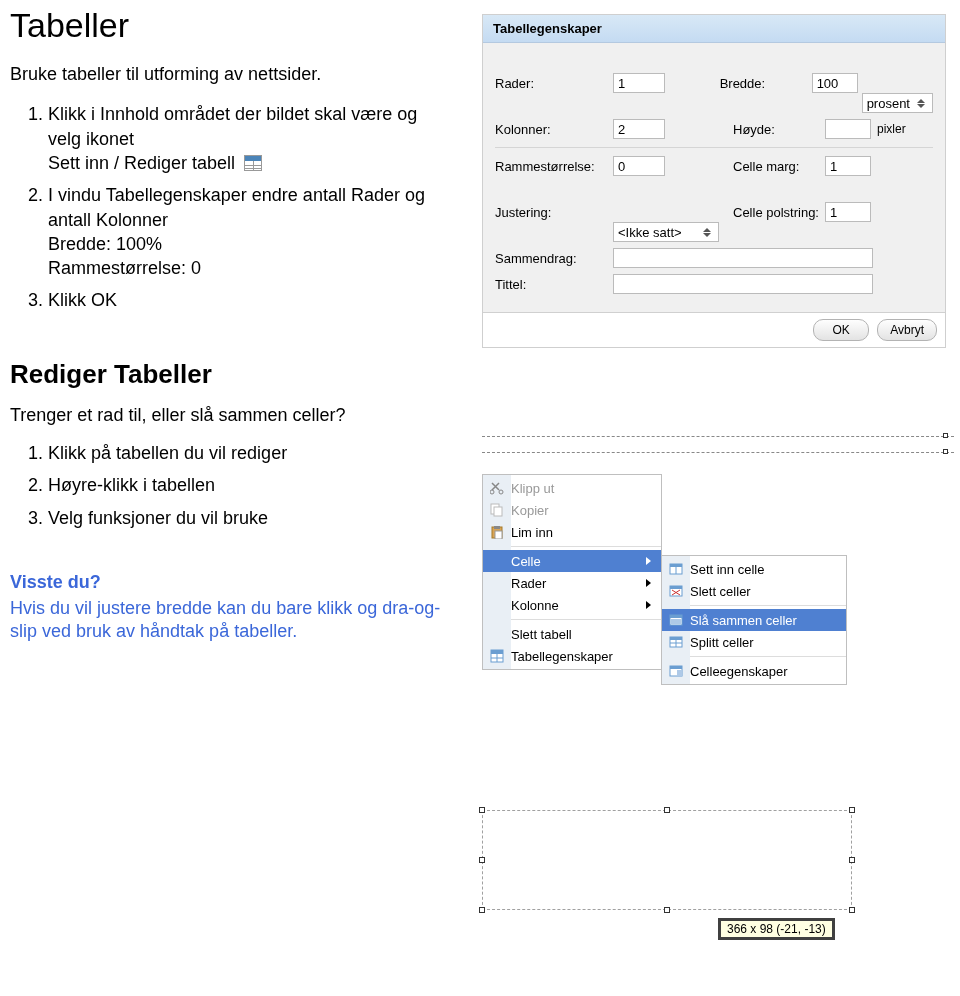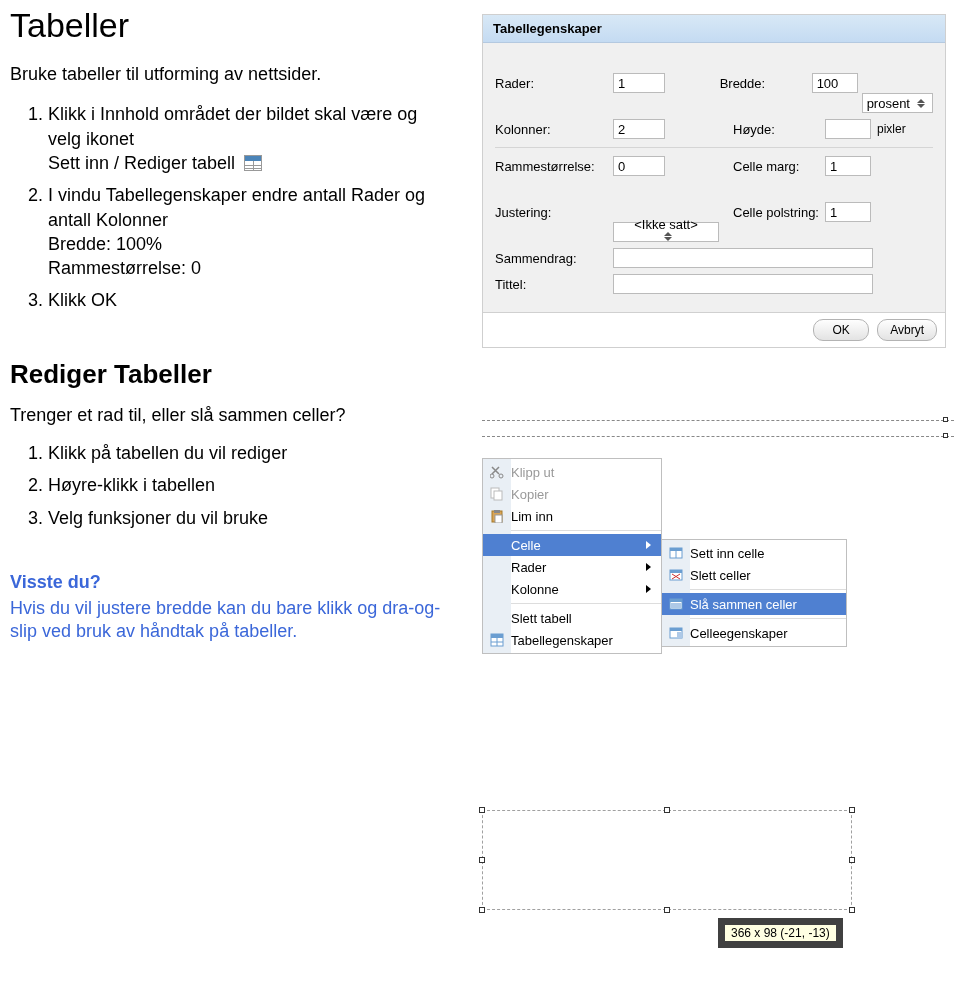--- a/index.html
+++ b/index.html
@@ -119,21 +119,21 @@
     text-align: center;
     border: 1px solid #b3b3b3;
     border-radius: 10px;
     background: linear-gradient(#fefefe,#e3e3e3);
   }
 
   
   .menu-area {
     position: absolute;
     left: 482px;
-    top: 416px;
+    top: 432px;
     width: 472px;
     font-family: "Lucida Grande", Arial, sans-serif;
     font-size: 13px;
   }
   .sel-handles {
     position: relative;
     height: 40px;
     margin-bottom: 2px;
   }
   .dash-line { position: absolute; border-top: 1px dashed #888; left: 0; right: 0; }
@@ -172,21 +172,21 @@
     top: 810px;
     width: 370px;
     height: 100px;
     border: 1px dashed #a0a0a0;
   }
   .sel-rect .h { position: absolute; width: 6px; height: 6px; border: 1px solid #333; background: #fff; }
   .dim-tip {
     position: absolute;
     left: 718px;
     top: 918px;
-    border: 7px solid #404040;
+    border: 3px solid #404040;
     background: #ffffe2;
     font: 12px Arial, sans-serif;
     padding: 1px 6px;
   }
 </style>
 </head>
 <body>
 
 <div class="left-col">
   <h1>Tabeller</h1>
@@ -263,21 +263,21 @@
         <input class="inp sm" value="0" style="">
       </div>
       <div class="half r">
         <span class="lbl">Celle marg:</span>
         <input class="inp med" value="1" style="">
       </div>
     </div>
     <div class="row2">
       <div class="half">
         <span class="lbl">Justering:</span>
-        <span class="select" style="width:106px; justify-content:flex-end;flex-direction:column;">
+        <span class="select" style="width:106px; justify-content:space-between;">
             <span>&lt;Ikke satt&gt;</span>
             <span class="arr">
               <svg width="8" height="4">
                 <polygon points="4,0 8,4 0,4" fill="#555"></polygon>
               </svg>
               <svg width="8" height="4">
                 <polygon points="0,0 8,0 4,4" fill="#555"></polygon>
               </svg>
             </span>
           </span>
@@ -402,20 +402,31 @@
       <div class="msep"></div>
       <div class="mi sel">
         <span class="ico">
             <svg width="14" height="14">
               <rect x="1" y="2" width="12" height="10" fill="#fff" stroke="#6b9ed1"></rect>
               <rect x="1" y="2" width="12" height="3" fill="#6b9ed1"></rect>
               <rect x="2" y="6" width="10" height="5" fill="#aec9e7"></rect>
             </svg>
           </span>
         <span class="txt">Slå sammen celler</span>
+      </div>
+      <div class="mi">
+        <span class="ico">
+            <svg width="14" height="14">
+              <rect x="1" y="2" width="12" height="10" fill="#fff" stroke="#6b9ed1"></rect>
+              <rect x="1" y="2" width="12" height="3" fill="#6b9ed1"></rect>
+              <line x1="7" y1="5" x2="7" y2="12" stroke="#6b9ed1"></line>
+              <line x1="1" y1="8" x2="13" y2="8" stroke="#6b9ed1"></line>
+            </svg>
+          </span>
+        <span class="txt">Splitt celler</span>
       </div>
       <div class="msep"></div>
       <div class="mi">
         <span class="ico">
             <svg width="14" height="14">
               <rect x="1" y="2" width="12" height="10" fill="#fff" stroke="#6b9ed1"></rect>
               <rect x="1" y="2" width="12" height="3" fill="#6b9ed1"></rect>
               <rect x="8" y="6" width="5" height="6" fill="#aec9e7"></rect>
             </svg>
           </span>

